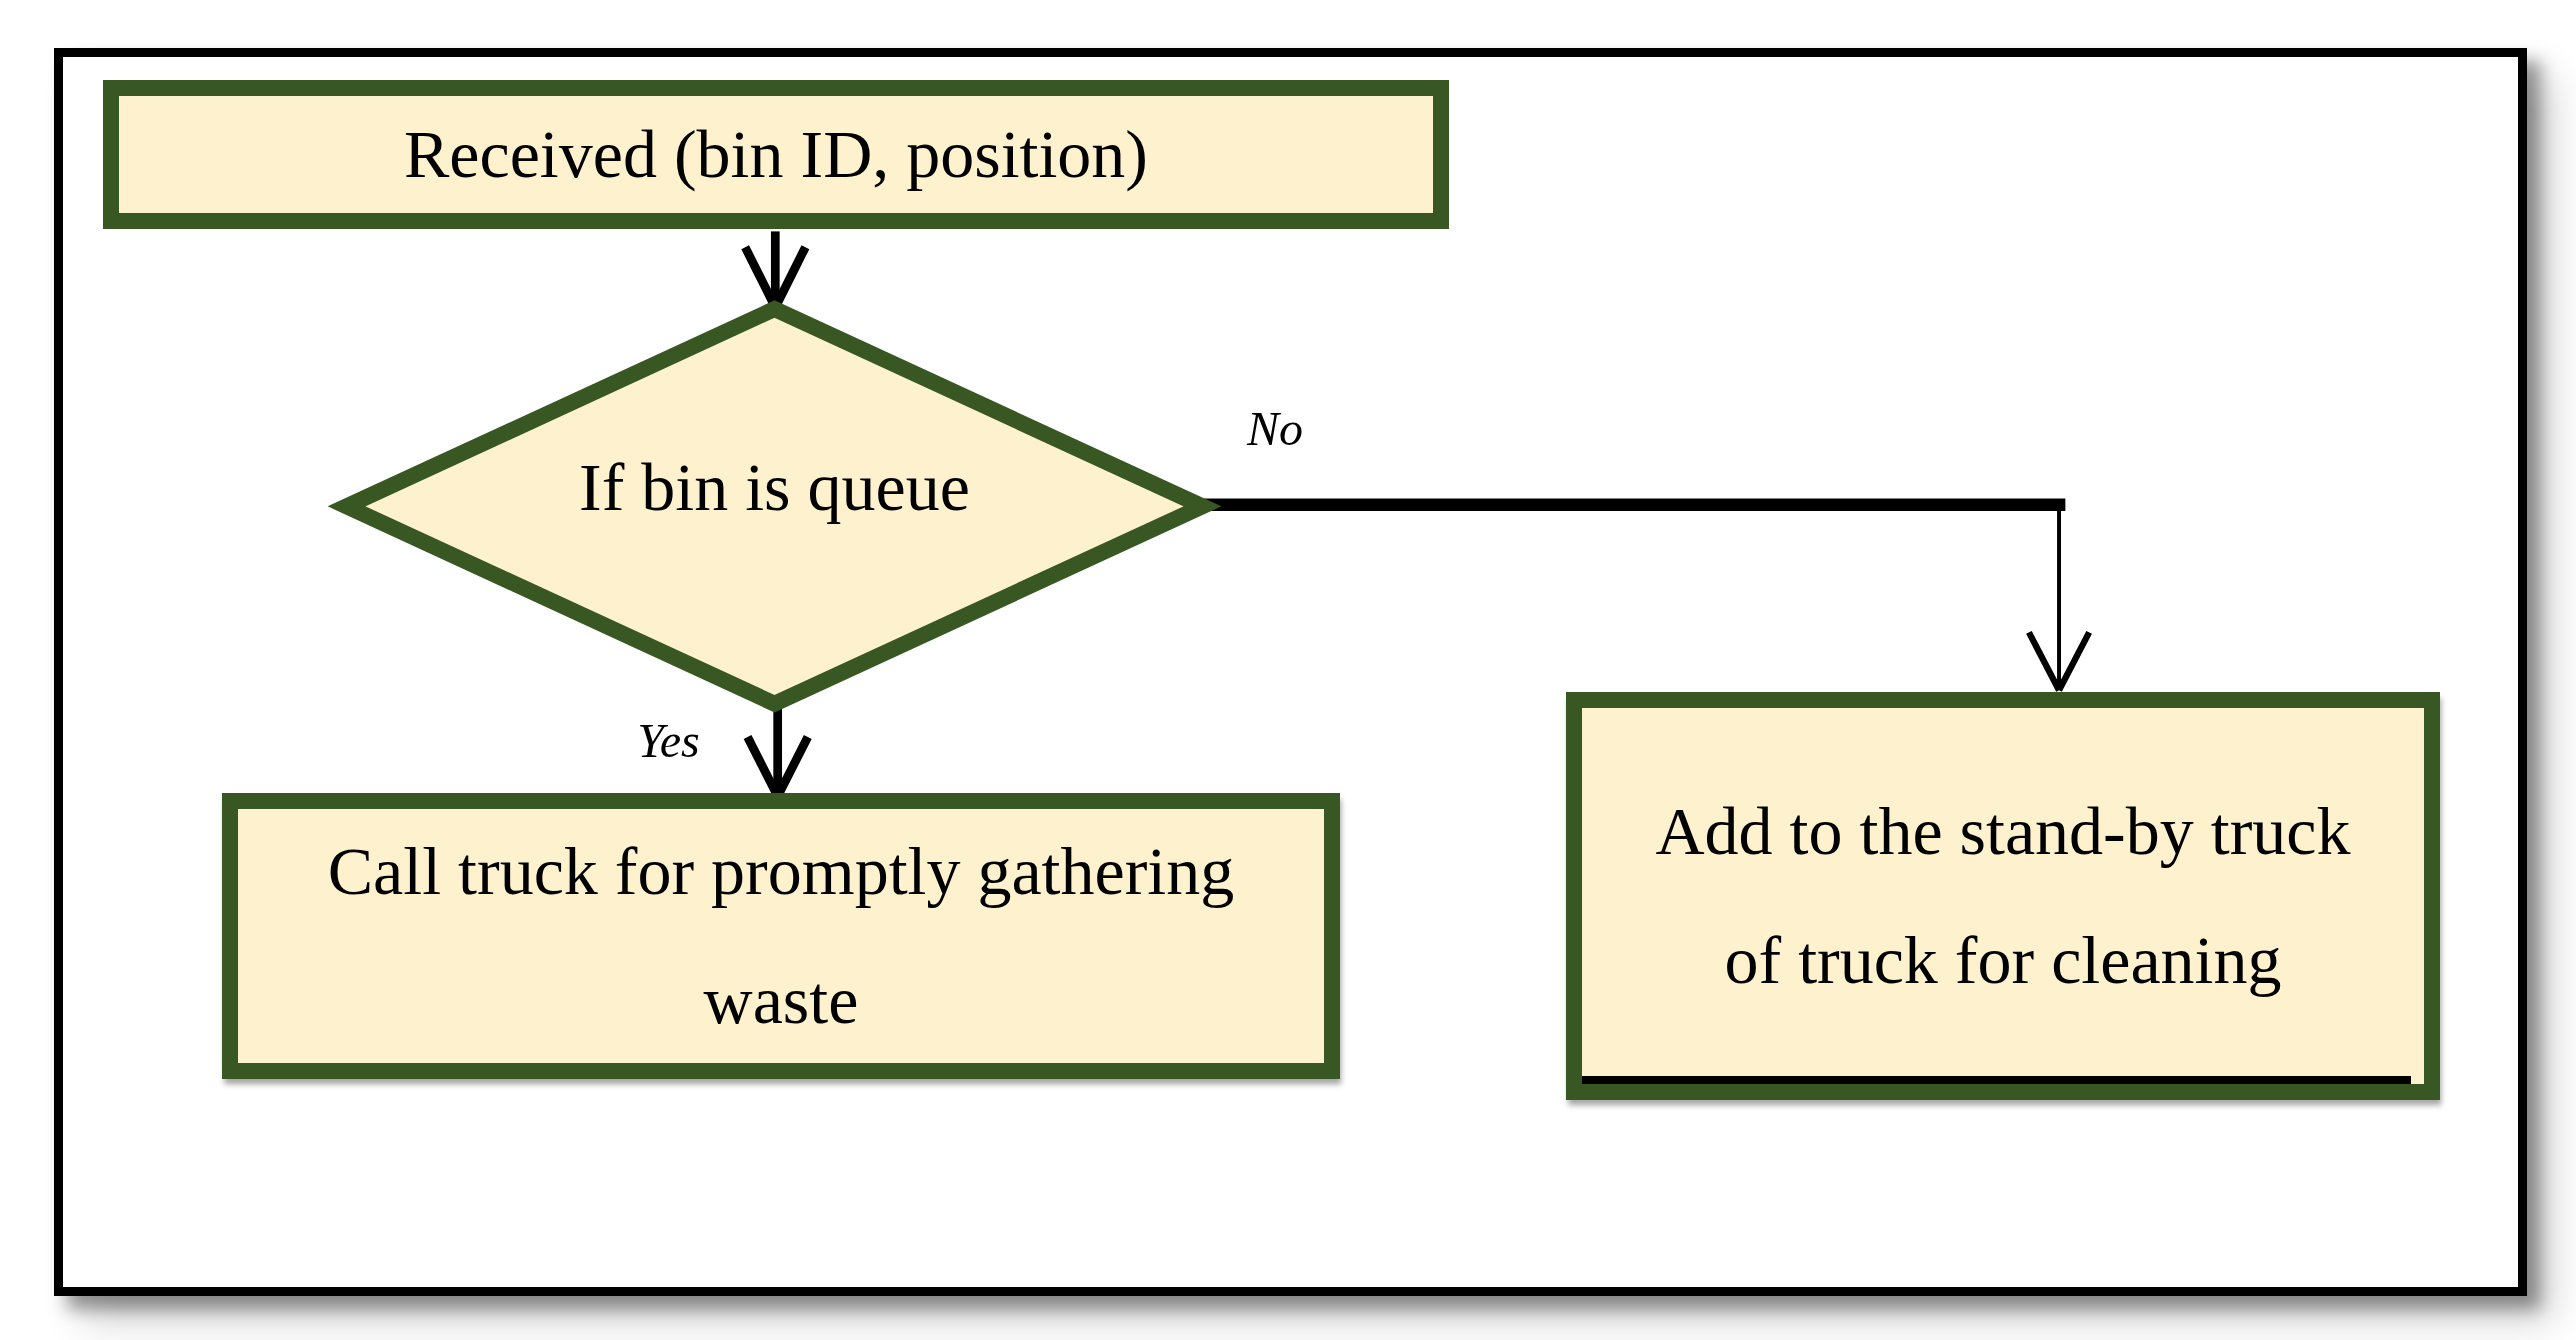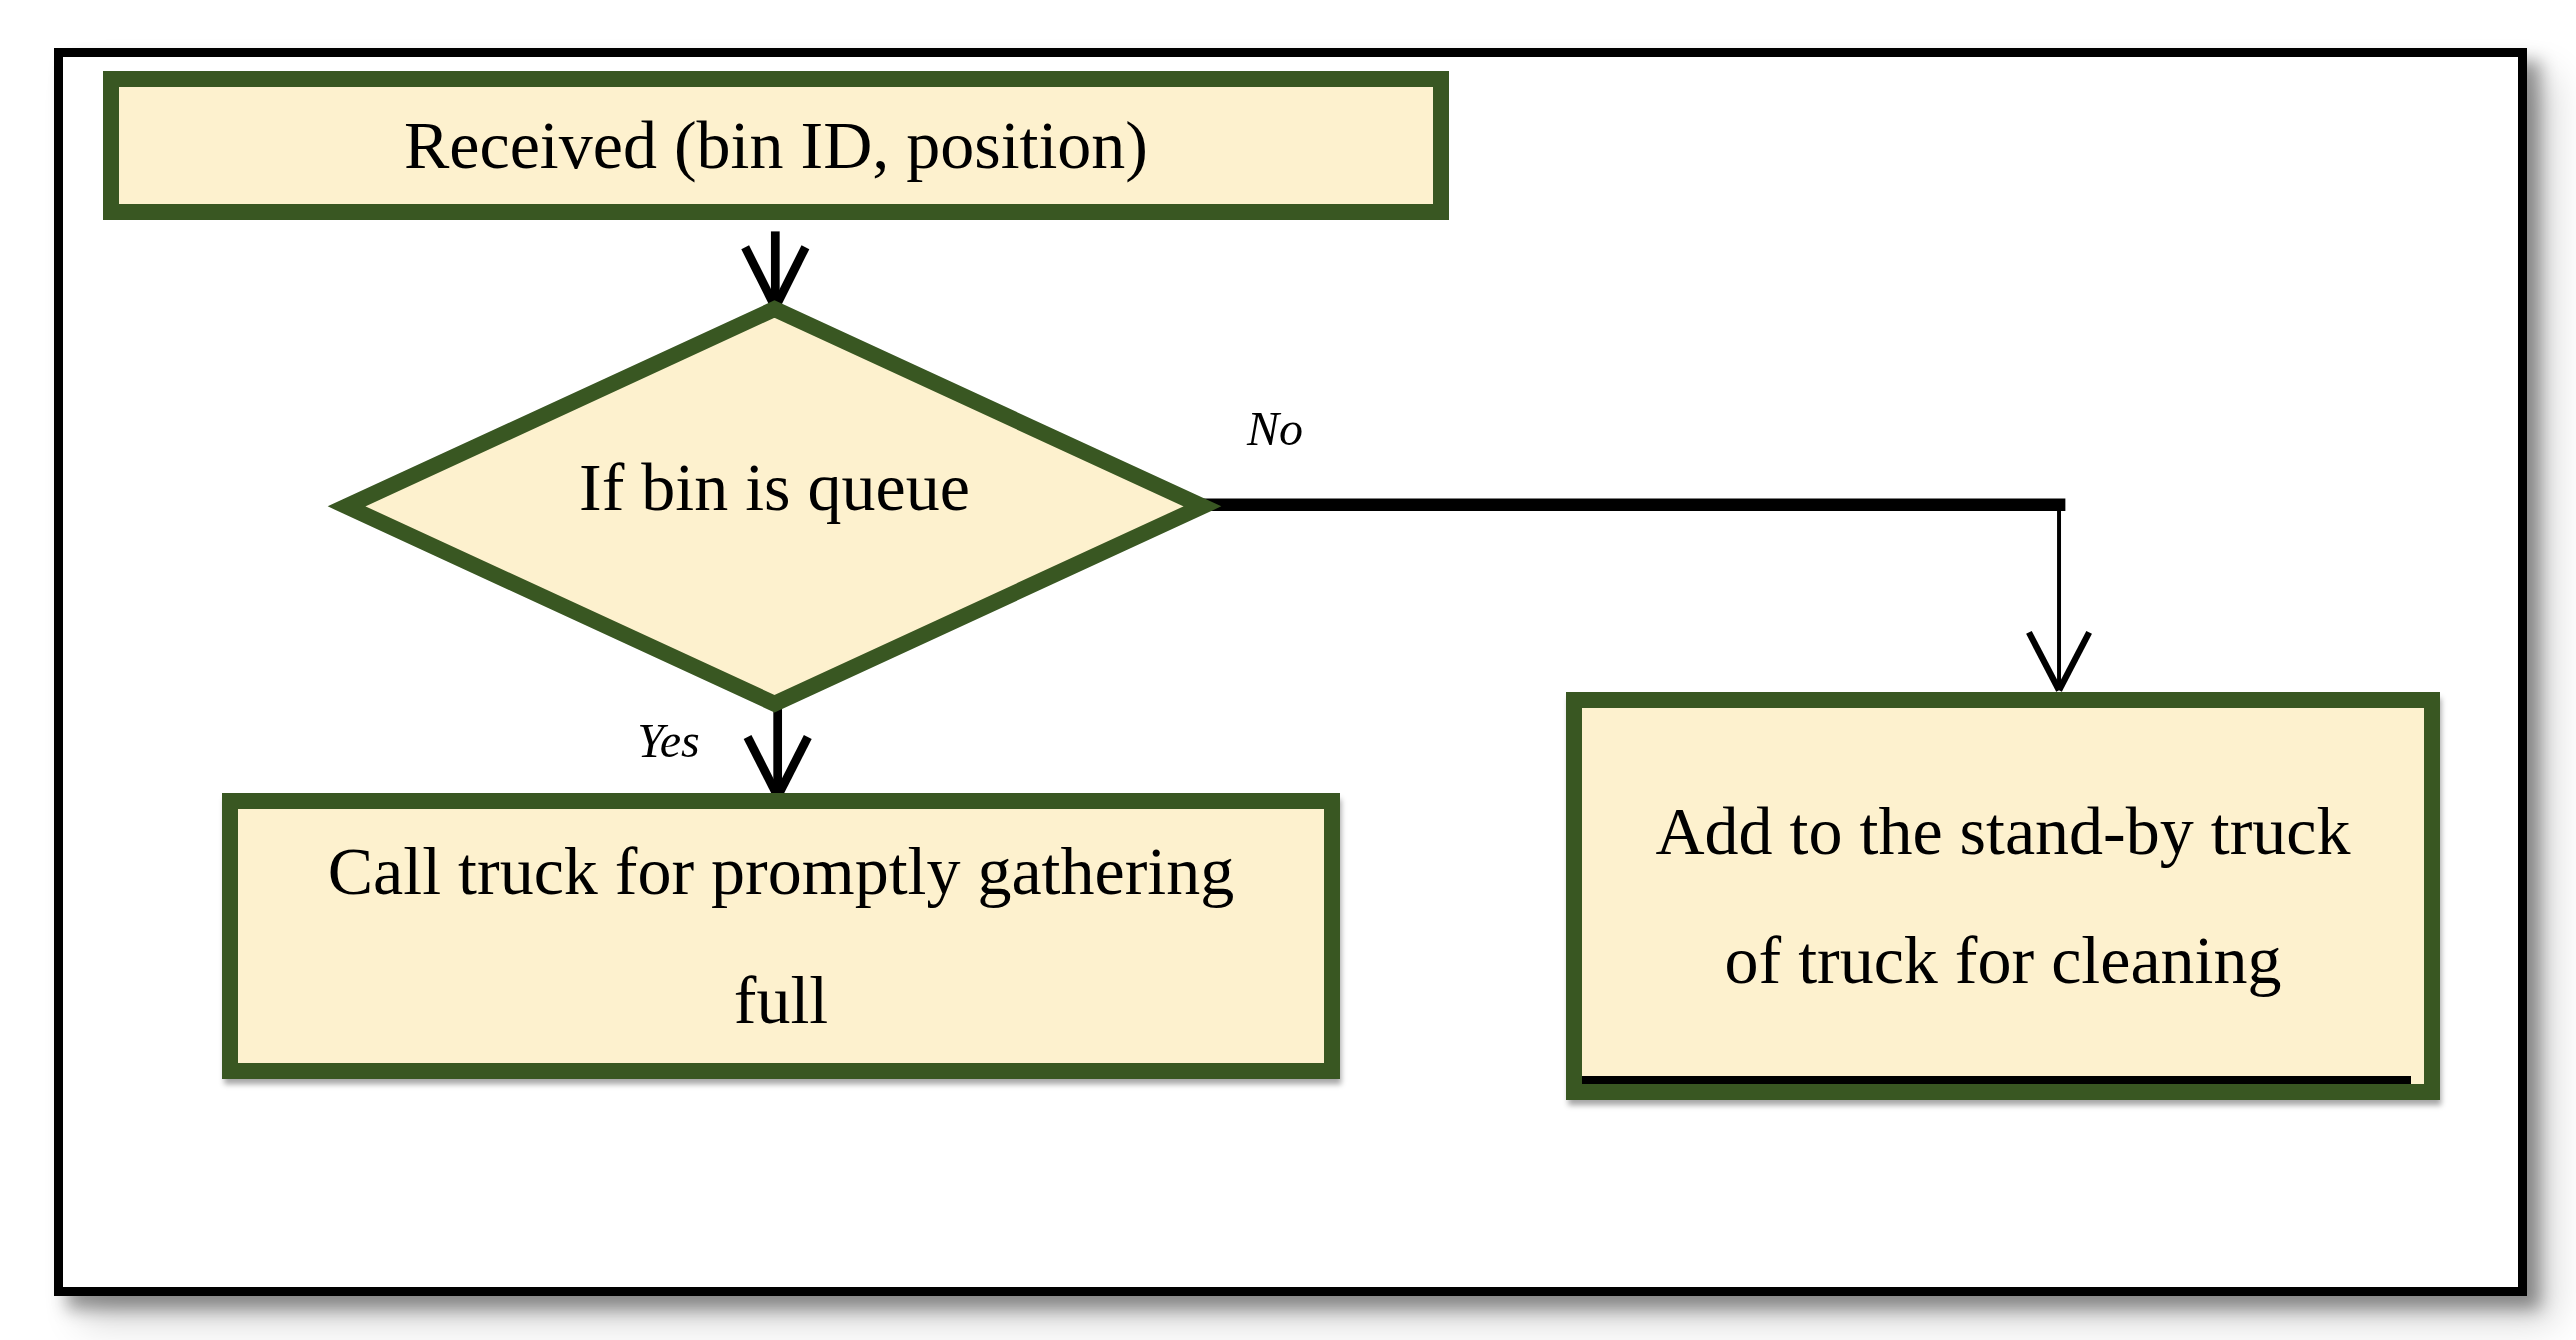--- a/index.html
+++ b/index.html
@@ -41,21 +41,21 @@
     position:relative;
     width:100%;height:100%;
     background:var(--node-fill);
     display:flex;flex-direction:column;
     align-items:center;justify-content:center;
     text-align:center;
   }
   .node-text{
     font-size:68px;line-height:1.9;white-space:nowrap;
   }
-  .node-top{left:103px;top:71px;width:1346px;height:149px;}
+  .node-top{left:103px;top:80px;width:1346px;height:149px;}
   .node-left{left:222px;top:793px;width:1118px;height:286px;
     box-shadow:2.4px 6.3px 5.5px rgba(0,0,0,0.35);}
   .node-right{left:1566px;top:692px;width:874px;height:408px;
     box-shadow:2.4px 6.3px 5.5px rgba(0,0,0,0.35);}
   .inner-shadow-line{
     position:absolute;left:0;right:12.7px;bottom:0;height:8px;
     background:#000;
   }
   .diamond-label{
     position:absolute;left:378px;top:440px;width:793px;height:95px;
@@ -105,21 +105,21 @@
     <div class="inner">
       <div class="node-text">Received (bin ID, position)</div>
     </div>
   </div>
 
   <div class="diamond-label">If bin is queue</div>
 
   <div class="node node-left">
     <div class="inner">
       <div class="node-text">Call truck for promptly gathering</div>
-      <div class="node-text">full</div>
+      <div class="node-text">waste</div>
     </div>
   </div>
 
   <div class="node node-right">
     <div class="inner">
       <div class="node-text">Add to the stand-by truck</div>
       <div class="node-text">of truck for cleaning</div>
       <div class="inner-shadow-line"></div>
     </div>
   </div>

